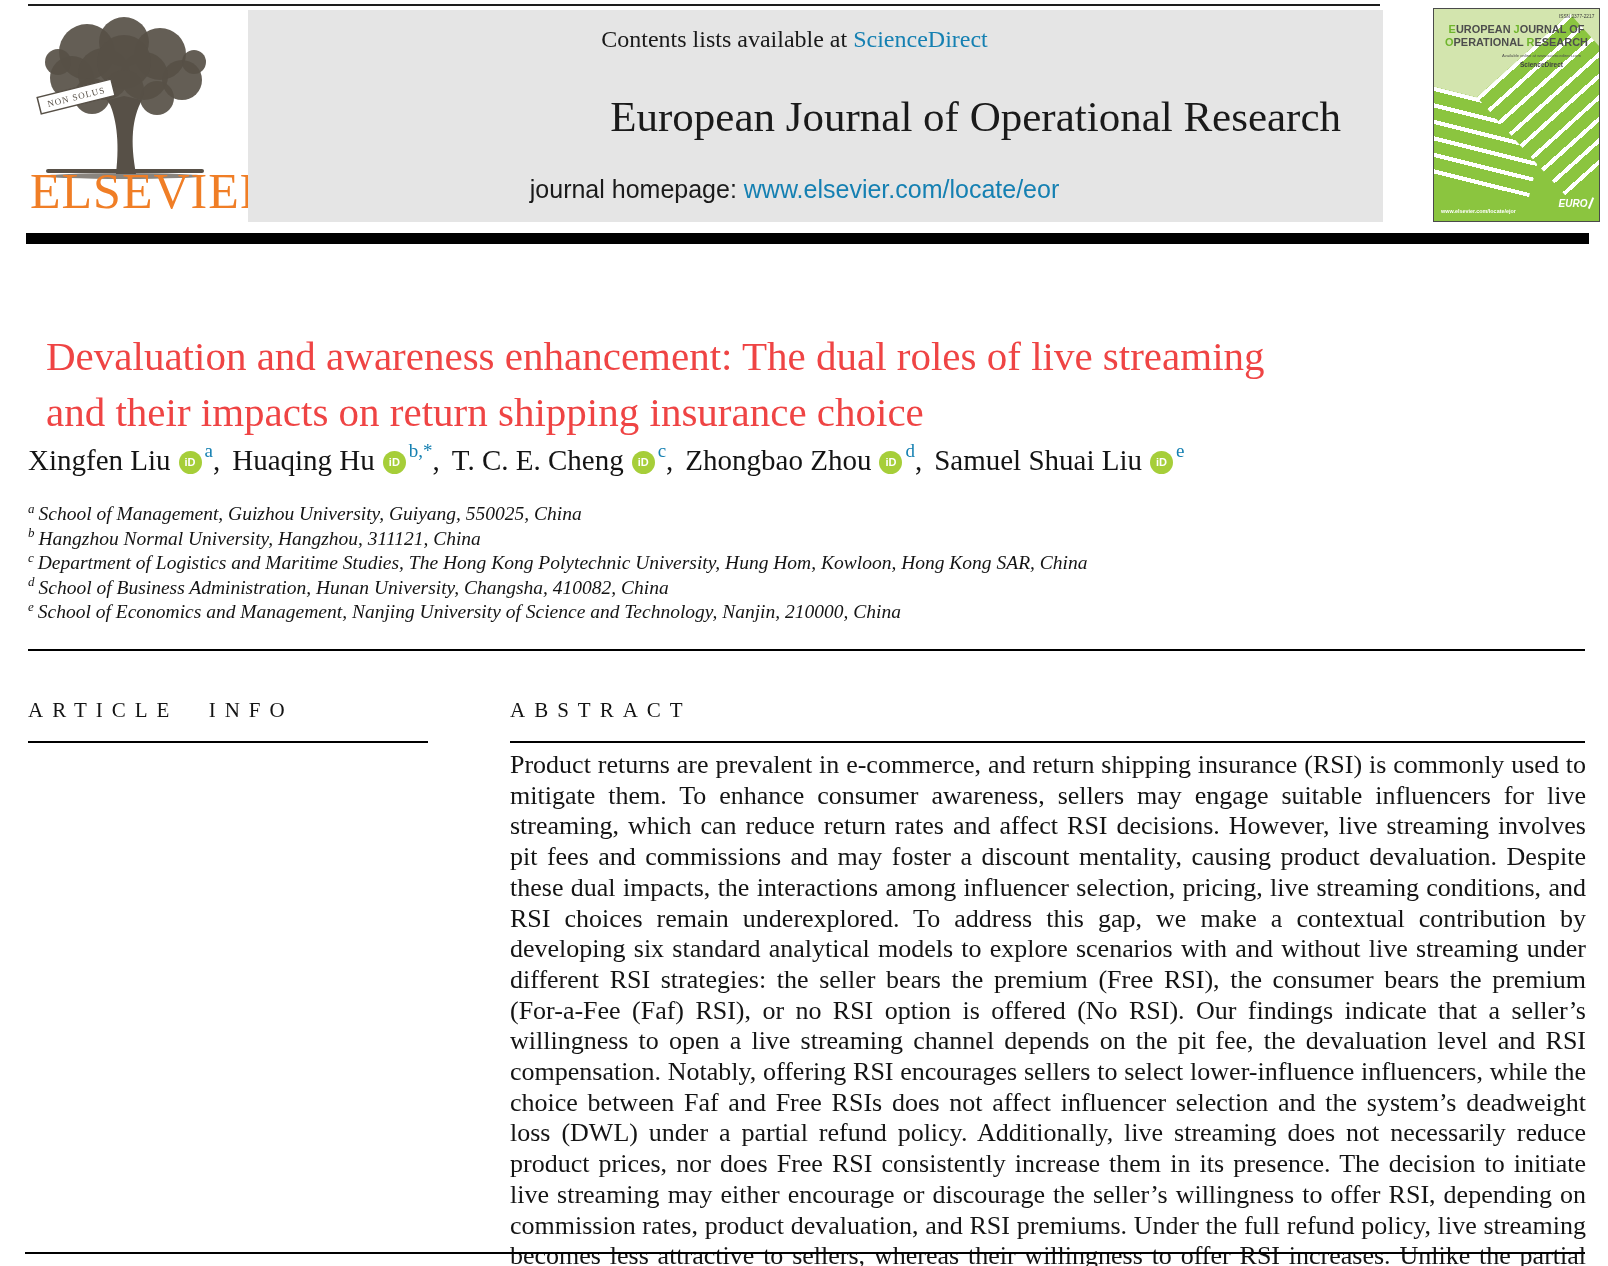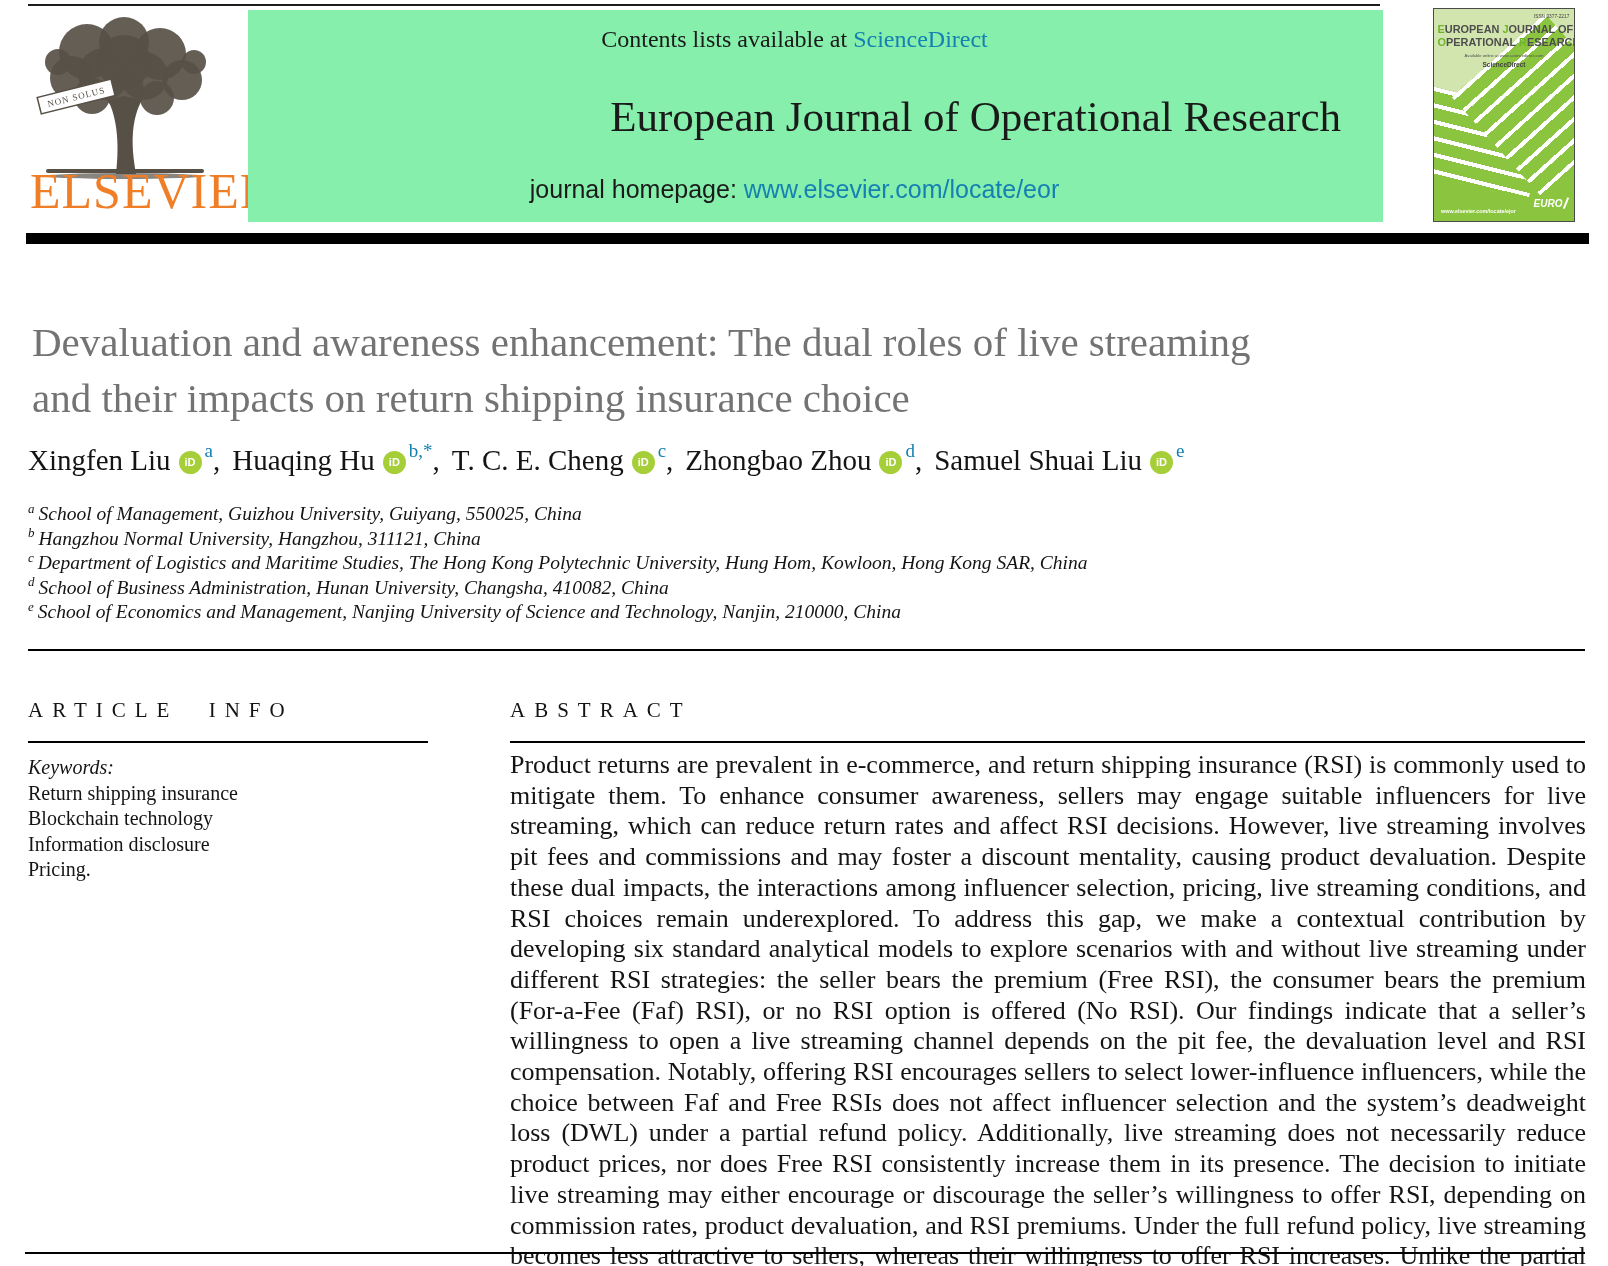--- a/index.html
+++ b/index.html
@@ -8,51 +8,51 @@
 
   .top-rule{position:absolute;left:28px;top:4px;width:1352px;height:2px;background:#1d1d1d;}
 
   
   .elsevier-logo{position:absolute;left:28px;top:12px;width:196px;height:208px;}
   .elsevier-word{position:absolute;left:2px;bottom:0;font-size:50px;color:#f07e26;
                  font-family:"Liberation Serif",serif;letter-spacing:1px;}
   .tree{position:absolute;left:4px;top:0;}
 
   
-  .header-box{position:absolute;left:248px;top:10px;width:1135px;height:212px;background:#86efac;}
+  .header-box{position:absolute;left:248px;top:10px;width:1135px;height:212px;background:#e5e5e5;}
   .contents-line{position:absolute;top:16px;left:0;right:42px;text-align:center;font-size:24px;color:#1a1a1a;}
   .journal-title{position:absolute;top:82px;left:0;right:42px;text-align:right;font-size:43px;color:#1a1a1a;}
   .homepage-line{position:absolute;bottom:18px;left:0;right:42px;text-align:center;font-size:25px;
                  font-family:"Liberation Sans",sans-serif;color:#1a1a1a;margin-top:35px;}
   .link{color:#1580b2;cursor:pointer;}
 
   
   .cover{position:absolute;left:1433px;top:8px;width:140px;height:212px;background:#d3e5ae;
-         border:1px solid #4a4a4a;overflow:hidden;font-family:"Liberation Sans",sans-serif;}
+         border:1px solid #4a4a4a;overflow:hidden;font-family:"Liberation Sans",sans-serif;padding-left:25px;}
   .cover-issn{position:absolute;top:5px;right:5px;font-size:6px;color:#3c3c3c;transform:scale(0.8);transform-origin:right top;}
   .cover-title{position:absolute;top:14px;left:0;width:100%;text-align:center;font-weight:bold;
                font-size:11.5px;line-height:12.5px;color:#4d4d4d;white-space:nowrap;transform:scaleX(0.95);}
   .cover-title .g{color:#6fb52c;}
   .cover-avail{position:absolute;top:44px;width:100%;text-align:center;font-size:6px;color:#4d4d4d;
                transform:scale(0.7);transform-origin:center top;}
   .cover-sd{position:absolute;top:52px;width:100%;text-align:center;font-size:6.5px;font-weight:bold;color:#3f3f3f;}
   .cover-low{position:absolute;left:0;right:0;bottom:0;height:88px;background:#8bc53f;}
   .chevron-left{position:absolute;left:-28px;bottom:38px;width:135px;height:85px;
                 background:repeating-linear-gradient(to bottom,#ffffff 0 4px,#8bc53f 4px 16px);transform:rotate(14deg);}
   .chevron-right{position:absolute;right:-32px;bottom:48px;width:125px;height:135px;
                  background:repeating-linear-gradient(to bottom,#ffffff 0 4px,#8bc53f 4px 16px);transform:rotate(-42deg);}
   .cover-url{position:absolute;left:7px;bottom:7px;font-size:6px;font-weight:bold;color:#ffffff;transform:scale(0.9);transform-origin:left bottom;}
   .cover-euro{position:absolute;right:8px;bottom:12px;font-size:10px;font-weight:bold;font-style:italic;color:#ffffff;}
   .cover-euro:after{content:"";display:inline-block;width:1.5px;height:12px;background:#fff;transform:rotate(22deg);margin-left:2px;vertical-align:-2px;}
 
   .black-bar{position:absolute;left:26px;top:233px;width:1563px;height:11px;background:#000;}
 
   
   .title{position:absolute;left:28px;top:310px;width:1390px;font-size:41px;font-weight:400;
-         line-height:56px;margin:4px;color:#737373;}
+         line-height:56px;margin:18px;color:#ef4444;}
 
   .authors{position:absolute;left:28px;top:444px;font-size:29px;color:#141414;white-space:nowrap;}
   .author{margin-right:12px;}
   .orcid{display:inline-flex;align-items:center;justify-content:center;width:23px;height:23px;border-radius:50%;
          background:#a6ce39;color:#fff;font-family:"Liberation Sans",sans-serif;font-size:11px;font-weight:bold;
          vertical-align:4px;margin-left:8px;margin-right:3px;cursor:pointer;}
   .asup{color:#1580b2;font-size:19px;vertical-align:13px;line-height:0;}
   .sep{color:#141414;}
 
   .affils{position:absolute;left:28px;top:502px;font-size:19.5px;line-height:24.6px;font-style:italic;color:#141414;}
@@ -154,27 +154,20 @@
     <div><sup>b</sup><span>Hangzhou Normal University, Hangzhou, 311121, China</span></div>
     <div><sup>c</sup><span>Department of Logistics and Maritime Studies, The Hong Kong Polytechnic University, Hung Hom, Kowloon, Hong Kong SAR, China</span></div>
     <div><sup>d</sup><span>School of Business Administration, Hunan University, Changsha, 410082, China</span></div>
     <div><sup>e</sup><span>School of Economics and Management, Nanjing University of Science and Technology, Nanjin, 210000, China</span></div>
   </div>
 
   <div class="rule rule-top-full"></div>
 
   <div class="col-heading h-left">ARTICLE INFO</div>
   <div class="rule rule-left"></div>
-  <div class="kw">
-    <div class="kw-label">Keywords:</div>
-    <div>Return shipping insurance</div>
-    <div>Blockchain technology</div>
-    <div>Information disclosure</div>
-    <div>Pricing.</div>
-  </div>
 
   <div class="col-heading h-right">ABSTRACT</div>
   <div class="rule rule-right"></div>
   <div class="abs">Product returns are prevalent in e-commerce, and return shipping insurance (RSI) is commonly used to mitigate them. To enhance consumer awareness, sellers may engage suitable influencers for live streaming, which can reduce return rates and affect RSI decisions. However, live streaming involves pit fees and commissions and may foster a discount mentality, causing product devaluation. Despite these dual impacts, the interactions among influencer selection, pricing, live streaming conditions, and RSI choices remain underexplored. To address this gap, we make a contextual contribution by developing six standard analytical models to explore scenarios with and without live streaming under different RSI strategies: the seller bears the premium (Free RSI), the consumer bears the premium (For-a-Fee (Faf) RSI), or no RSI option is offered (No RSI). Our findings indicate that a seller’s willingness to open a live streaming channel depends on the pit fee, the devaluation level and RSI compensation. Notably, offering RSI encourages sellers to select lower-influence influencers, while the choice between Faf and Free RSIs does not affect influencer selection and the system’s deadweight loss (DWL) under a partial refund policy. Additionally, live streaming does not necessarily reduce product prices, nor does Free RSI consistently increase them in its presence. The decision to initiate live streaming may either encourage or discourage the seller’s willingness to offer RSI, depending on commission rates, product devaluation, and RSI premiums. Under the full refund policy, live streaming becomes less attractive to sellers, whereas their willingness to offer RSI increases. Unlike the partial refund policy, Free RSI notably weakens the preference for high-influence influencers and, when consumer trust is high, further reduces DWL compared with Faf RSI.</div>
 
   <div class="rule rule-bottom"></div>
 
 </div>
 
 </body></html>

